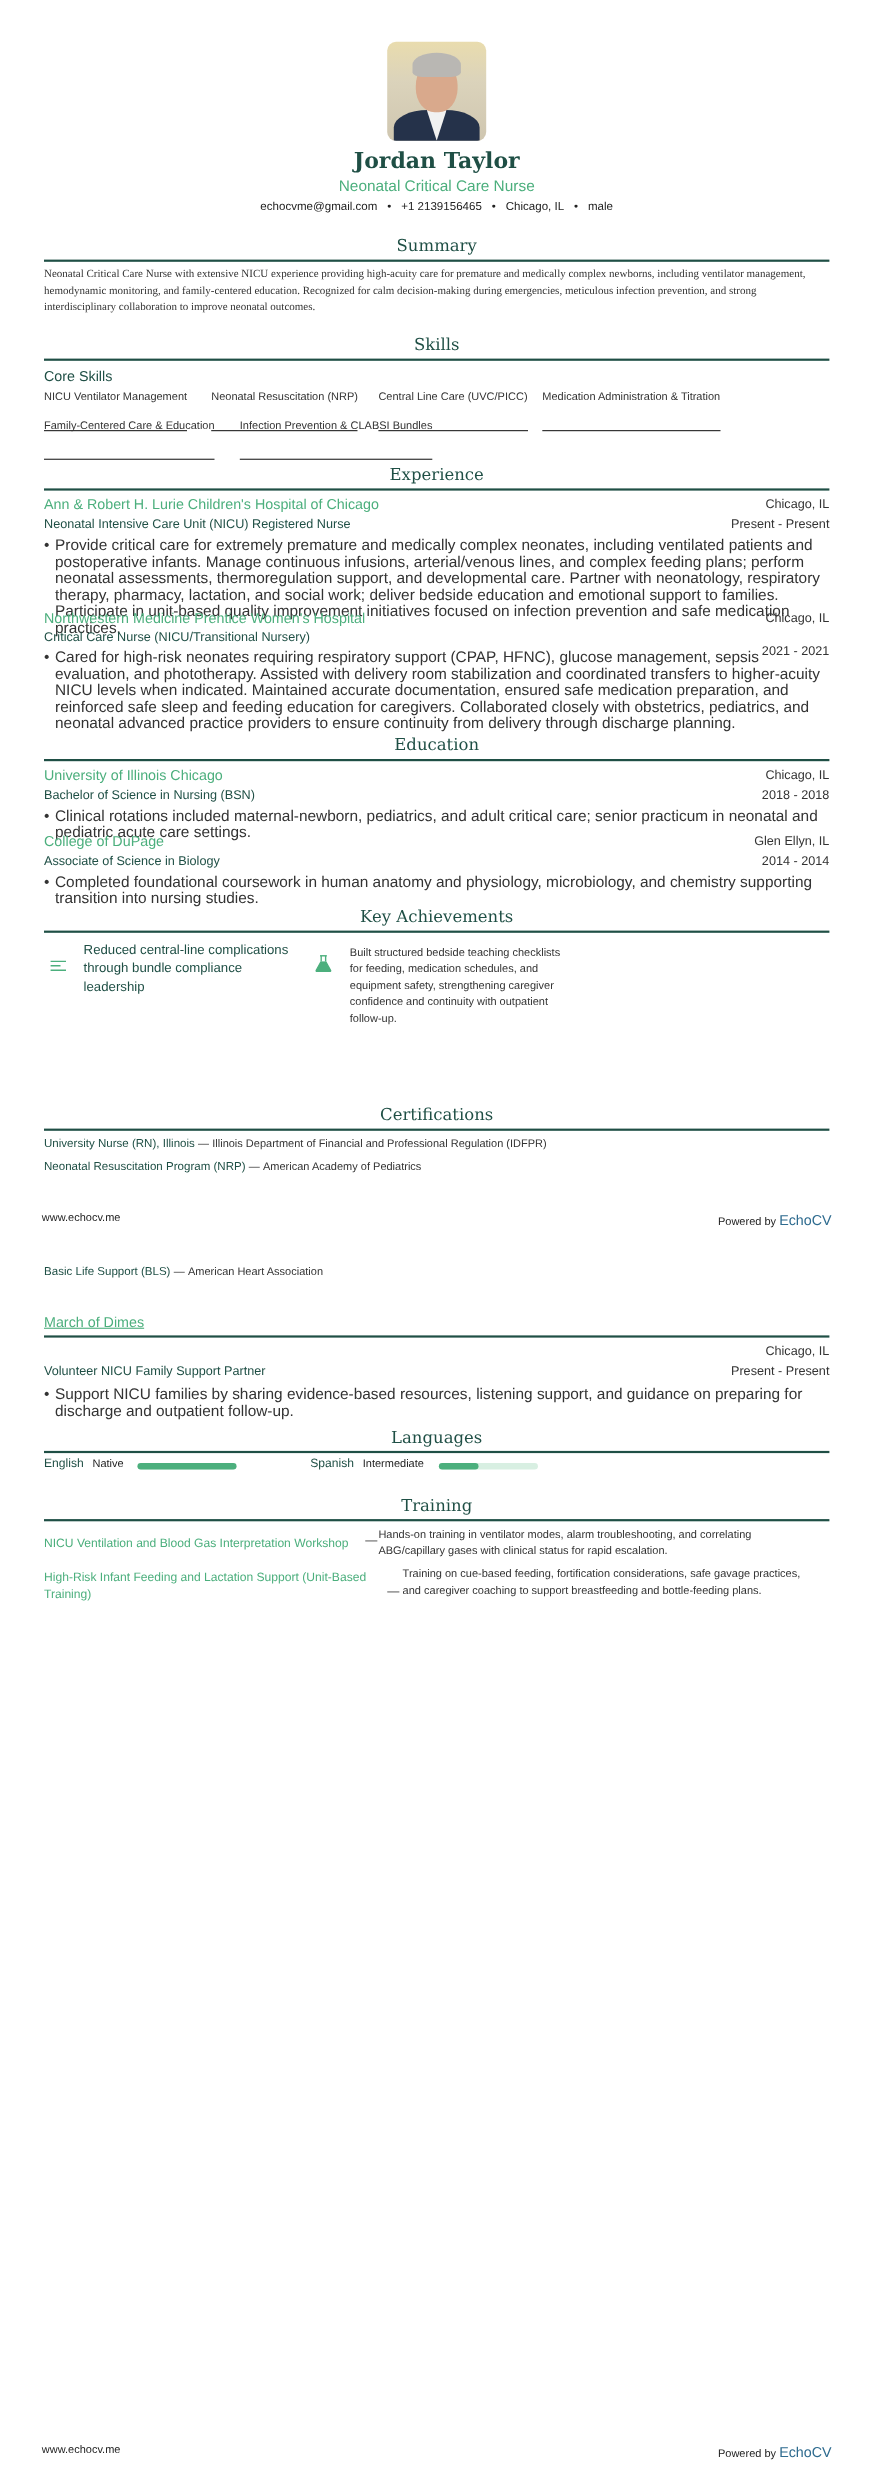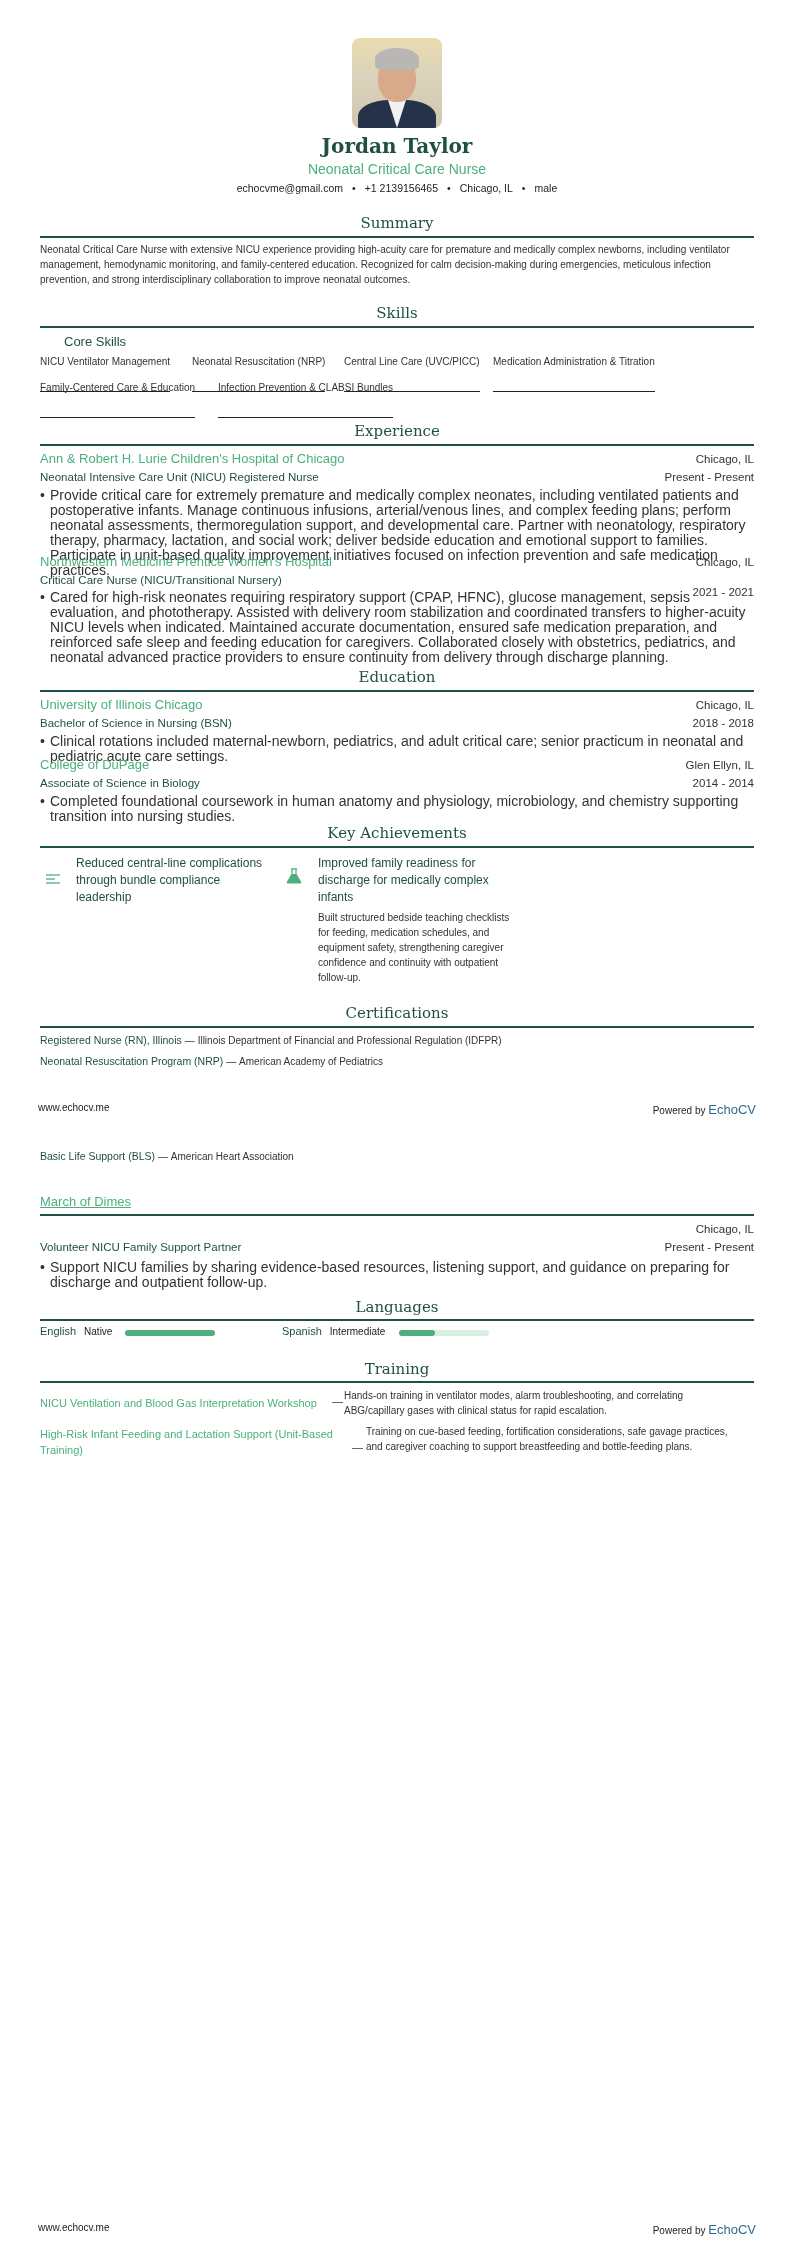--- a/index.html
+++ b/index.html
@@ -10,21 +10,21 @@
   .photo .face { position:absolute; left: 26px; top: 16px; width: 38px; height: 48px; border-radius: 50% 50% 45% 45%; background: #d9a98c; }
   .photo .hair { position:absolute; left: 23px; top: 10px; width: 44px; height: 22px; border-radius: 50% 50% 20% 20%; background: #b9b7b3; }
   .photo .suit { position:absolute; left: 6px; top: 62px; width: 78px; height: 40px; border-radius: 40% 40% 0 0; background: #25324a; }
   .photo .shirt { position:absolute; left: 36px; top: 62px; width: 18px; height: 28px; background: #f1f1f1; clip-path: polygon(0 0,100% 0,50% 100%); }
   .name { font-family: "DejaVu Serif", serif; font-weight: bold; font-size: 20px; color: #1f4f45; margin-top: 6px; }
   .title { font-size: 14px; color: #4caf7d; margin-top: 3px; }
   .contact { font-size: 10.5px; color: #222; margin-top: 5px; }
   .contact .sep { margin: 0 9px; }
   .section-title { position: absolute; left: 0; width: 714px; text-align: center; font-family: "DejaVu Serif", serif; font-size: 15px; color: #1f4f45; }
   .rule { position: absolute; left: 0; width: 714px; height: 2px; background: #1f4f45; }
-  .para { position: absolute; left: 0; width: 714px; font-size: 10px; line-height: 15px; color: #333; }
+  .para { position: absolute; left: 0; width: 714px; font-size: 10px; line-height: 15px; color: #333; font-family: Liberation Serif, serif; }
   .org { font-size: 13px; color: #4caf7d; position: absolute; left: 0; }
   .right { position: absolute; right: 0; font-size: 11.5px; color: #333; text-align: right; }
   .role { font-size: 11.5px; color: #1f4f45; position: absolute; left: 0; }
   .bullet { position: absolute; left: 0; width: 714px; font-size: 14px; line-height: 15px; color: #333; padding-left: 10px; box-sizing: border-box; }
   .bullet::before { content: "•"; position: absolute; left: 0; top: 0; }
   .skills-head { position: absolute; left: 0; font-size: 13px; color: #1f4f45; }
   .skill { position: absolute; font-size: 10px; color: #333; border-bottom: 1.5px solid #222; padding-bottom: 24px; white-space: nowrap; }
   .ach { position: absolute; width: 200px; }
   .ach-title { font-size: 12px; color: #1f4f45; line-height: 17px; }
   .ach-desc { font-size: 10px; color: #333; line-height: 15px; margin-top: 4px; }
@@ -62,21 +62,21 @@
 </div>
 
 <div class="page" style="top:0;height:2246px;">
 
   <div class="section-title" style="top:214px;">Summary</div>
   <div class="rule" style="top:236px;"></div>
   <div class="para" style="top:242px;">Neonatal Critical Care Nurse with extensive NICU experience providing high-acuity care for premature and medically complex newborns, including ventilator management, hemodynamic monitoring, and family-centered education. Recognized for calm decision-making during emergencies, meticulous infection prevention, and strong interdisciplinary collaboration to improve neonatal outcomes.</div>
 
   <div class="section-title" style="top:304px;">Skills</div>
   <div class="rule" style="top:326px;"></div>
-  <div class="skills-head" style="top:334px;margin-left:24px;">Core Skills</div>
+  <div class="skills-head" style="top:334px;">Core Skills</div>
   <div class="skill" style="top:356px;left:0;">NICU Ventilator Management</div>
   <div class="skill" style="top:356px;left:152px;">Neonatal Resuscitation (NRP)</div>
   <div class="skill" style="top:356px;left:304px;">Central Line Care (UVC/PICC)</div>
   <div class="skill" style="top:356px;left:453px;">Medication Administration &amp; Titration</div>
   <div class="skill" style="top:382px;left:0;">Family-Centered Care &amp; Education</div>
   <div class="skill" style="top:382px;left:178px;">Infection Prevention &amp; CLABSI Bundles</div>
 
   <div class="section-title" style="top:422px;">Experience</div>
   <div class="rule" style="top:444px;"></div>
 
@@ -126,28 +126,27 @@
   <div class="ach-icon" style="left:246px;top:868px;">
     <svg width="16" height="16" viewBox="0 0 16 16">
         <path d="M5 1 H11 M6 1 V6 L1.5 14 Q1 15 2.2 15 H13.8 Q15 15 14.5 14 L10 6 V1" fill="#4caf7d" stroke="#4caf7d" stroke-width="1.2"></path>
         <rect x="5" y="1" width="6" height="5" fill="#fff"></rect>
         <line x1="6" y1="1" x2="6" y2="6" stroke="#4caf7d" stroke-width="1.2"></line>
         <line x1="10" y1="1" x2="10" y2="6" stroke="#4caf7d" stroke-width="1.2"></line>
         <line x1="5" y1="1" x2="11" y2="1" stroke="#4caf7d" stroke-width="1.2"></line>
       </svg>
   </div>
   <div class="ach" style="left:278px;top:855px;">
-    <div class="ach-title">Improved family readiness for discharge for medically complex infants</div>
     <div class="ach-desc">Built structured bedside teaching checklists for feeding, medication schedules, and equipment safety, strengthening caregiver confidence and continuity with outpatient follow-up.</div>
   </div>
 
   <div class="section-title" style="top:1004px;">Certifications</div>
   <div class="rule" style="top:1026px;"></div>
   <div class="cert" style="top:1034px;">
-    <span>Registered Nurse (RN), Illinois</span>
+    <span>University Nurse (RN), Illinois</span>
     <span class="issuer">—</span>
     <span class="issuer">Illinois Department of Financial and Professional Regulation (IDFPR)</span>
   </div>
   <div class="cert" style="top:1055px;">
     <span>Neonatal Resuscitation Program (NRP)</span>
     <span class="issuer">—</span>
     <span class="issuer">American Academy of Pediatrics</span>
   </div>
   <div class="cert" style="top:1150px;">
     <span>Basic Life Support (BLS)</span>

